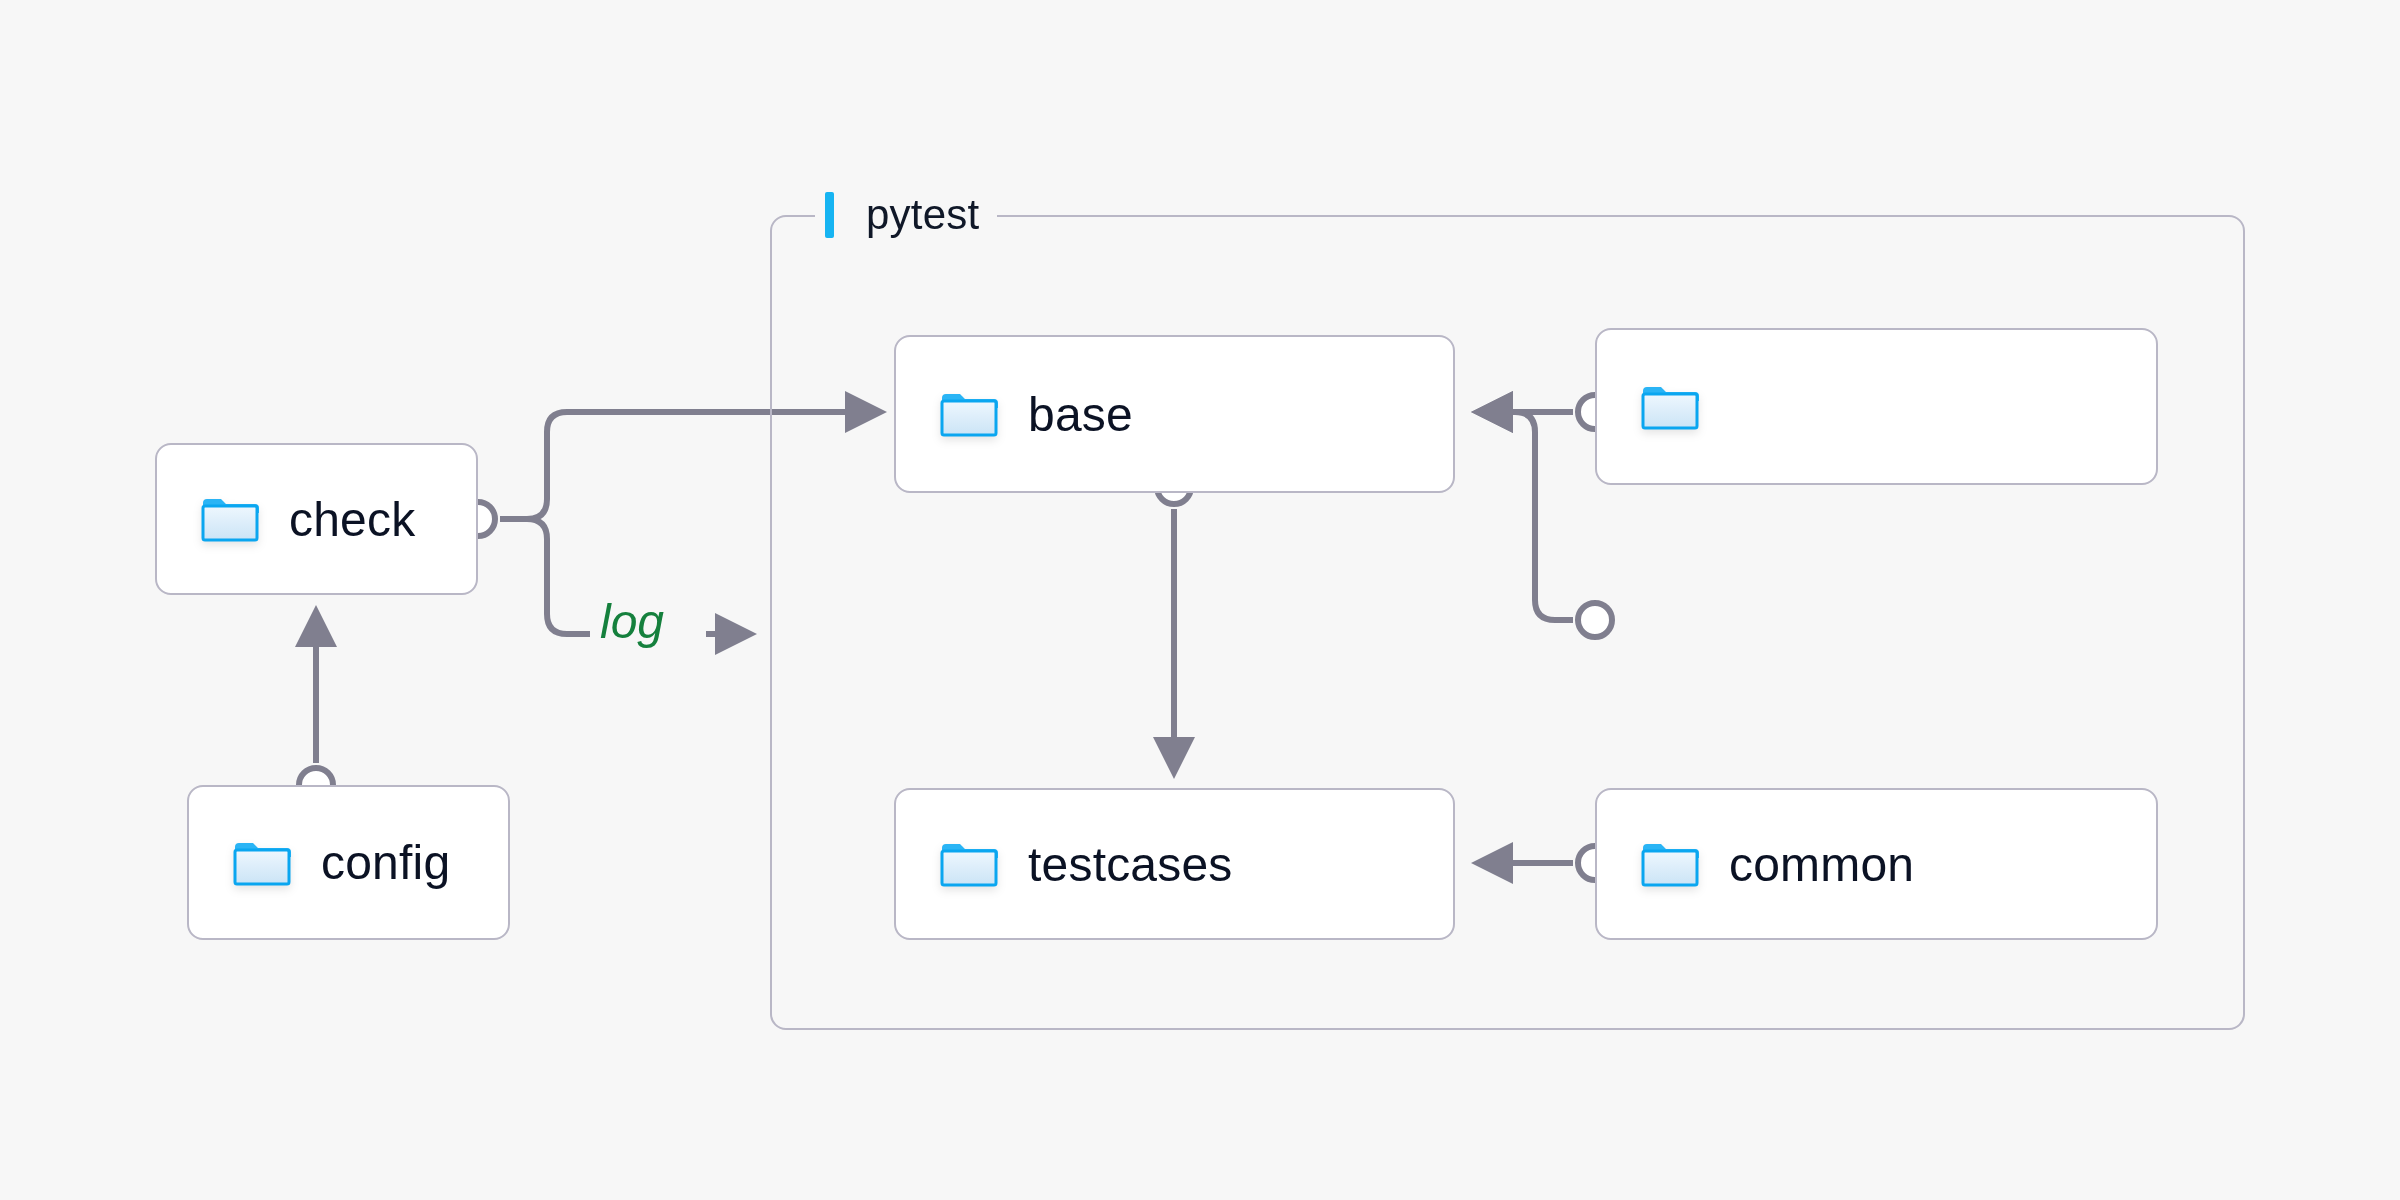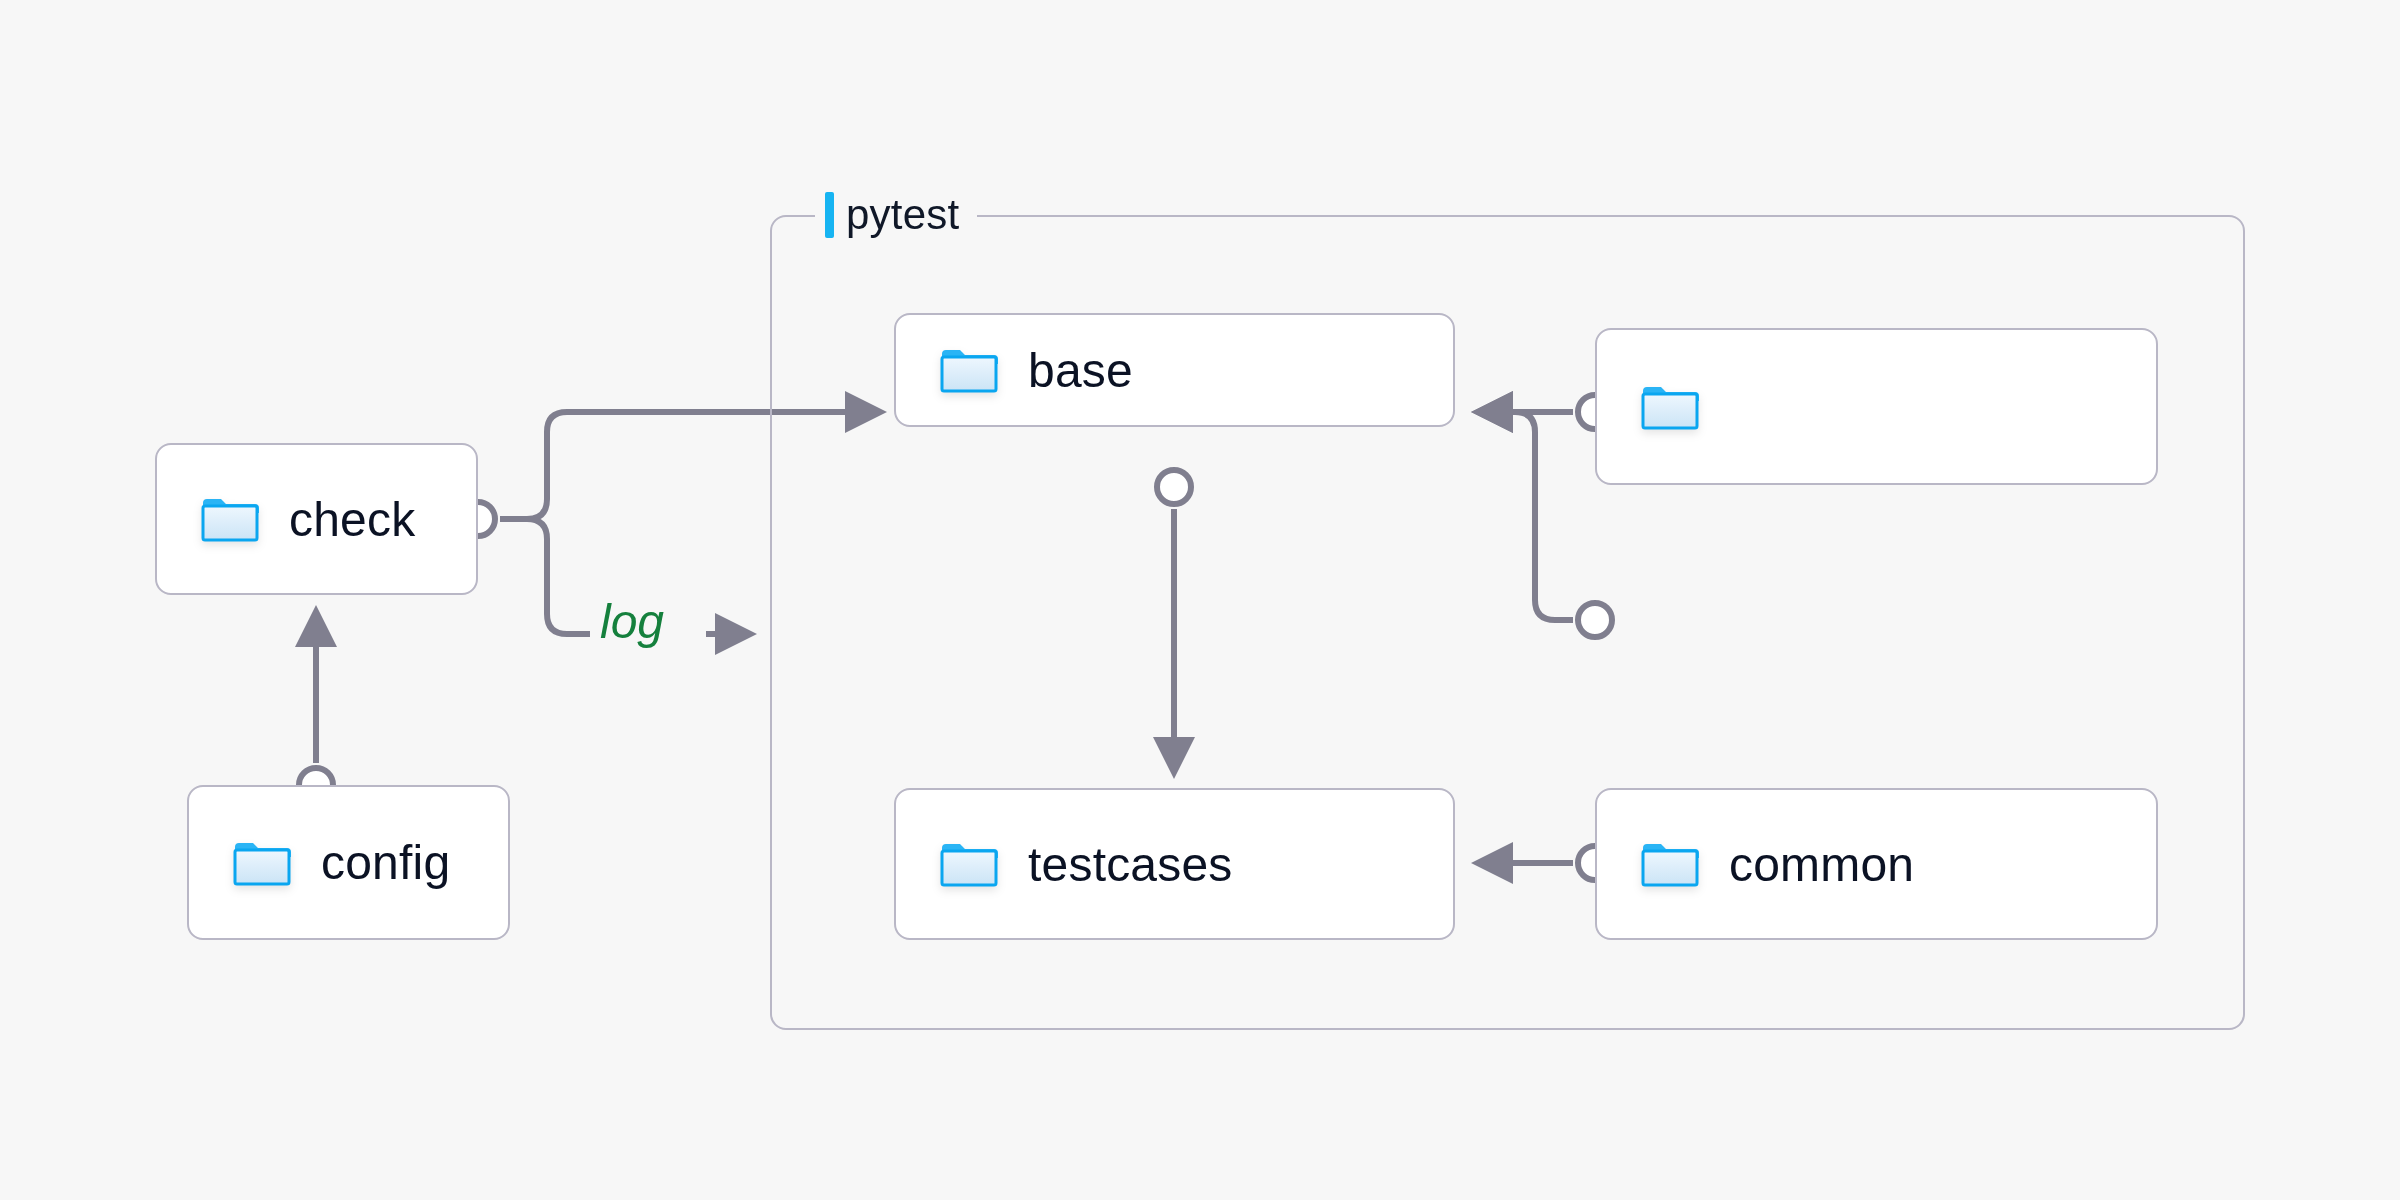--- a/index.html
+++ b/index.html
@@ -15,21 +15,21 @@
   
   .group{
     position:absolute;
     border:2px solid #b9b7c6;
     border-radius:16px;
     box-sizing:border-box;
     background:transparent;
   }
   .group-label{
     position:absolute;
-    display:flex;align-items:center;gap:12px;
+    display:flex;align-items:center;gap:32px;
     background:#f7f7f7;
     padding:0 18px 0 10px;
     height:48px;
     line-height:48px;
   }
   .group-accent{
     width:9px;height:46px;border-radius:2px;
     background:#16b4f2;
     display:block;
   }
@@ -142,21 +142,21 @@
   </div>
 
   <div class="node" style="left:155px;top:785px;width:323px;height:155px;margin-left:32px;">
     <svg class="folder-icon" viewBox="0 0 58 48" xmlns="http://www.w3.org/2000/svg">
       <path d="M2 8 a4 4 0 0 1 4 -4 h14 l5 5 h29 a4 4 0 0 1 4 4 v5 h-56 z" fill="#2ab4f5"></path>
       <rect x="2" y="11" width="54" height="34" rx="2" fill="url(#folderGrad)" stroke="#0aa6f0" stroke-width="3"></rect>
     </svg>
     <span class="node-label">config</span>
   </div>
 
-  <div class="node" style="left:894px;top:313px;width:561px;height:114px;">
+  <div class="node" style="left:894px;top:335px;width:561px;height:158px;">
     <svg class="folder-icon" viewBox="0 0 58 48" xmlns="http://www.w3.org/2000/svg">
       <path d="M2 8 a4 4 0 0 1 4 -4 h14 l5 5 h29 a4 4 0 0 1 4 4 v5 h-56 z" fill="#2ab4f5"></path>
       <rect x="2" y="11" width="54" height="34" rx="2" fill="url(#folderGrad)" stroke="#0aa6f0" stroke-width="3"></rect>
     </svg>
     <span class="node-label">base</span>
   </div>
 
   <div class="node" style="left:894px;top:788px;width:561px;height:152px;">
     <svg class="folder-icon" viewBox="0 0 58 48" xmlns="http://www.w3.org/2000/svg">
       <path d="M2 8 a4 4 0 0 1 4 -4 h14 l5 5 h29 a4 4 0 0 1 4 4 v5 h-56 z" fill="#2ab4f5"></path>

